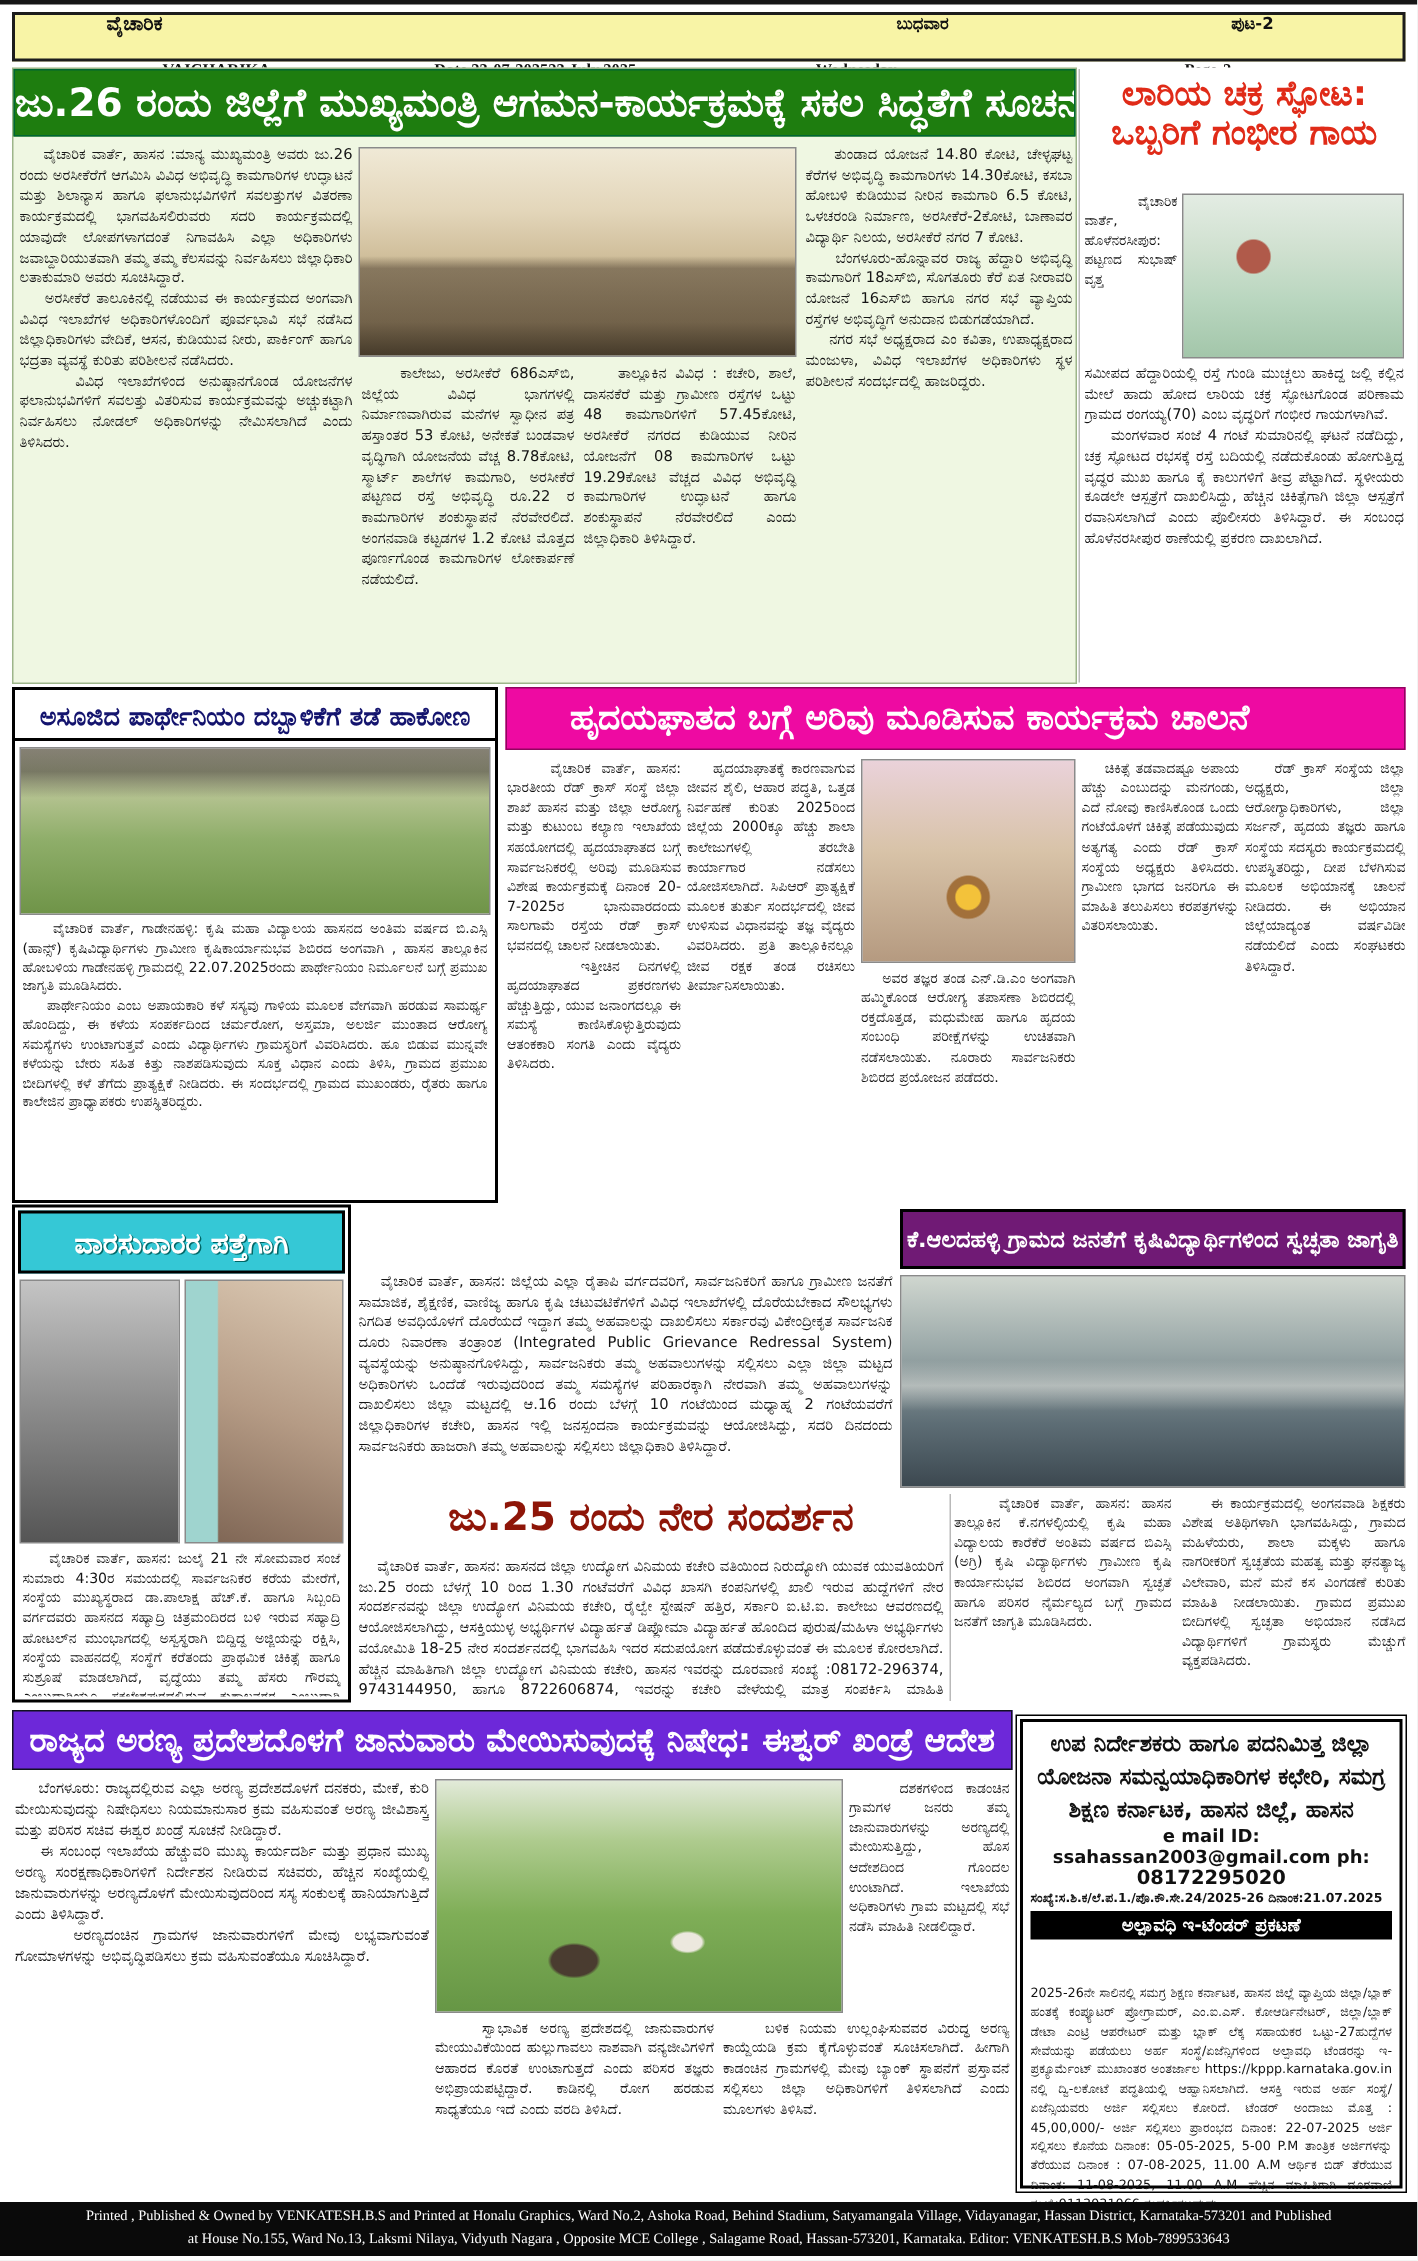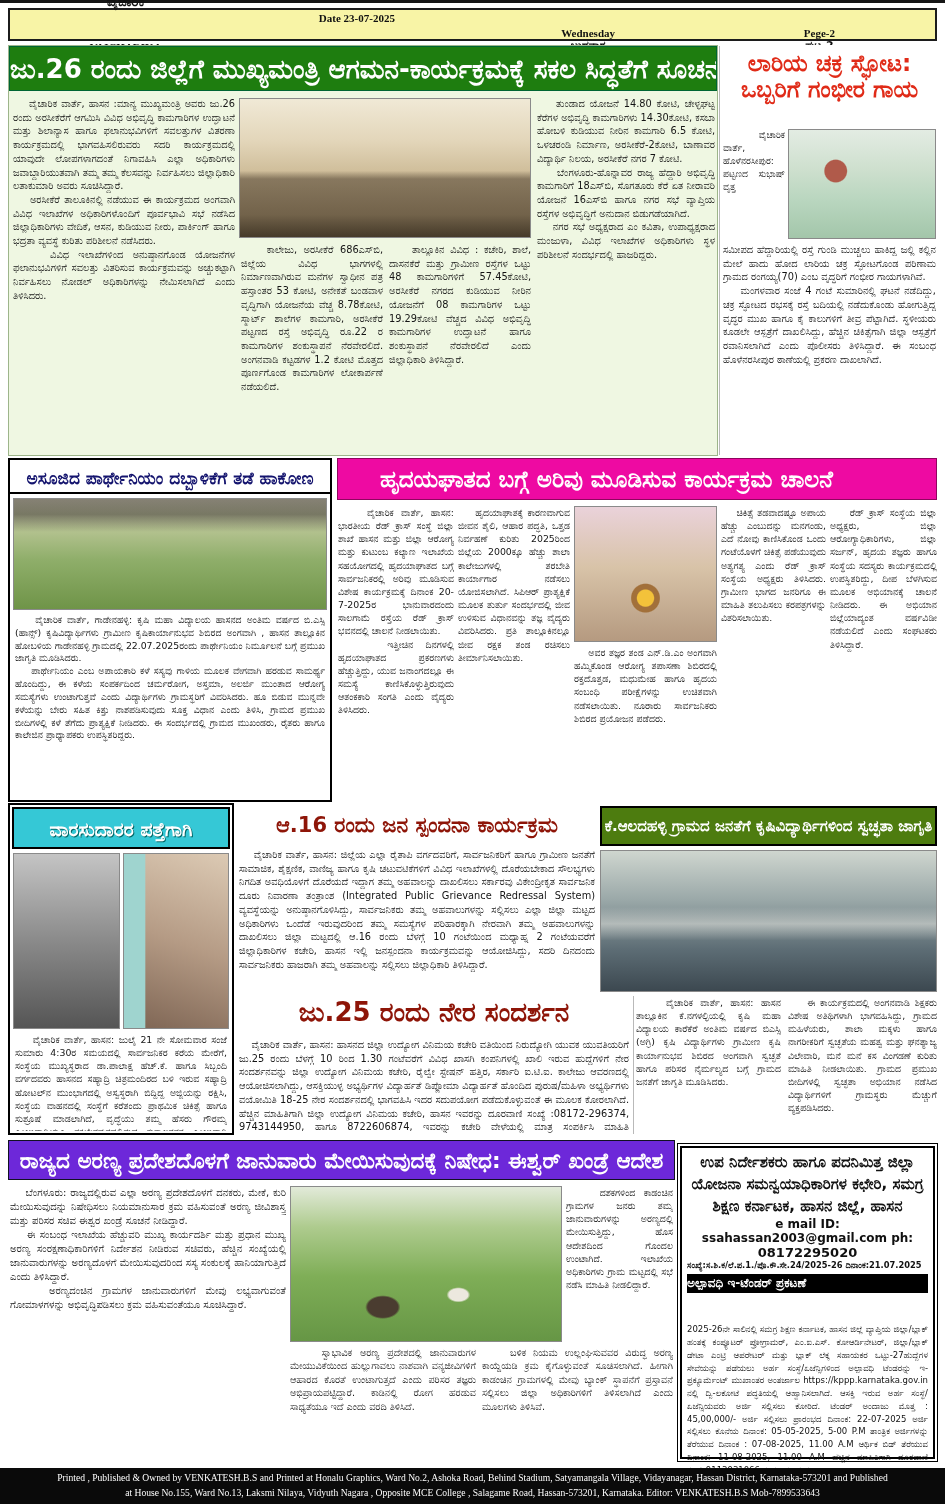--- a/index.html
+++ b/index.html
@@ -5,35 +5,35 @@
   html,body{margin:0;padding:0;background:#e9e9e9;}
   #page{position:relative;width:945px;height:1507px;background:#ffffff;overflow:hidden;
         font-family:"DejaVu Sans",sans-serif;color:#111;}
   .abs{position:absolute;box-sizing:border-box;}
   .body-txt{font-size:9.8px;line-height:1.4;text-align:justify;overflow:hidden;
             white-space:pre-wrap;color:#141414;}
   .photo{border:1px solid #8a8a8a;}
 
   
   .masthead{background:#f8f4a6;border:2px solid #1c1c1c;display:flex;align-items:stretch;}
-  .mast-cell{flex:1;display:flex;flex-direction:column;justify-content:center;text-align:center;line-height:1.15;}
+  .mast-cell{flex:1;display:flex;flex-direction:row;justify-content:center;text-align:center;line-height:1.15;}
   .mast-kn{font-size:13px;font-weight:bold;}
   .mast-en{font-size:11px;font-weight:bold;font-family:"Liberation Serif",serif;margin-top:31px;}
 
   
   .hl-green{background:#1e7d0f;color:#fff;font-weight:bold;font-size:26px;line-height:44px;
             text-align:center;border:1px solid #063;overflow:hidden;white-space:nowrap;}
   .hl-red{color:#e02b18;font-weight:bold;text-align:center;line-height:1.15;overflow:hidden;}
   .hl-navy{color:#14146e;font-weight:bold;font-size:17px;text-align:center;overflow:hidden;}
   .hl-pink{background:#ee0aa2;color:#fff;font-weight:bold;font-size:23px;line-height:40px;
            border:1px solid #90045f;overflow:hidden;white-space:nowrap;padding-left:42px;}
   .hl-cyan{background:#35c8d6;border:2px solid #000;color:#fff;font-weight:bold;font-size:19px;
            text-align:center;line-height:40px;text-shadow:1px 1px 0 #066;overflow:hidden;}
   .hl-darkred{color:#8e1508;font-weight:bold;text-align:center;overflow:hidden;white-space:nowrap;}
-  .hl-green2{background:#4d7c0f;border:2px solid #000;color:#fff;font-weight:bold;font-size:15px;
+  .hl-green2{background:#701a75;border:2px solid #000;color:#fff;font-weight:bold;font-size:15px;
              text-align:center;line-height:34px;overflow:hidden;white-space:nowrap;}
   .hl-blue{background:#6d28d9;color:#fff;font-weight:bold;font-size:21.5px;line-height:38px;
            text-align:center;overflow:hidden;white-space:nowrap;border:1px solid #112;}
 
   
   .ph-meeting{background:
      linear-gradient(180deg,rgba(0,0,0,0) 52%,rgba(52,40,30,.45) 58%,rgba(52,40,30,.45) 84%,rgba(26,20,14,.62) 100%),
      linear-gradient(180deg,#f0e9d6 0%,#e3d6ba 30%,#c9b690 60%,#8d7a58 100%);}
   .ph-patient{background:
      radial-gradient(circle at 32% 38%,#b05a4a 0 9%,rgba(0,0,0,0) 10%),
@@ -54,21 +54,21 @@
   .ph-cows{background:
      radial-gradient(ellipse at 34% 78%,#4a3c30 0 6%,rgba(0,0,0,0) 7%),
      radial-gradient(ellipse at 62% 70%,#ece8de 0 4%,rgba(0,0,0,0) 5%),
      linear-gradient(180deg,#e2ead9 0%,#aecb8e 26%,#7fae57 58%,#669645 100%);}
 
   
   .notice{border:2px solid #000;outline:1px solid #000;outline-offset:2px;background:#fff;padding:4px 5px;}
   .notice-office{font-size:15px;font-weight:bold;text-align:center;line-height:1.45;}
   .notice-email{font-size:12px;font-weight:bold;text-align:center;}
   .notice-ref{font-size:8.3px;font-weight:bold;}
-  .notice-bar{background:#000;color:#fff;font-weight:bold;font-size:12px;
+  .notice-bar{background:#000;color:#fff;font-weight:bold;font-size:12px;text-align:center;
               line-height:19px;margin:3px 0;}
   .notice-body{font-size:8.5px;line-height:1.5;text-align:justify;overflow:hidden;margin-top:30px;}
   .notice-sign{font-size:9.5px;font-weight:bold;text-align:right;line-height:1.5;padding-right:4px;}
   .notice-bottom{font-size:7.5px;text-decoration:underline;border-top:1px solid #000;padding-top:1px;}
 
   .footer{background:#0a0a0a;color:#fff;text-align:center;
           font-family:"Liberation Serif",serif;font-size:9.6px;line-height:1.6;padding-top:2px;}
   .vrule{background:#b9b9b9;}
   .caption-txt{font-size:9.3px;line-height:1.38;text-align:justify;overflow:hidden;white-space:pre-wrap;}
 </style>
@@ -140,21 +140,20 @@
   <div class="abs body-txt" style="left:721px;top:506px;width:105px;height:294px;font-size:9.4px;">    ಚಿಕಿತ್ಸೆ ತಡವಾದಷ್ಟೂ ಅಪಾಯ ಹೆಚ್ಚು ಎಂಬುದನ್ನು ಮನಗಂಡು, ಎದೆ ನೋವು ಕಾಣಿಸಿಕೊಂಡ ಒಂದು ಗಂಟೆಯೊಳಗೆ ಚಿಕಿತ್ಸೆ ಪಡೆಯುವುದು ಅತ್ಯಗತ್ಯ ಎಂದು ರೆಡ್ ಕ್ರಾಸ್ ಸಂಸ್ಥೆಯ ಅಧ್ಯಕ್ಷರು ತಿಳಿಸಿದರು. ಗ್ರಾಮೀಣ ಭಾಗದ ಜನರಿಗೂ ಈ ಮಾಹಿತಿ ತಲುಪಿಸಲು ಕರಪತ್ರಗಳನ್ನು ವಿತರಿಸಲಾಯಿತು.</div>
   <div class="abs body-txt" style="left:830px;top:506px;width:107px;height:294px;font-size:9.4px;">    ರೆಡ್ ಕ್ರಾಸ್ ಸಂಸ್ಥೆಯ ಜಿಲ್ಲಾ ಅಧ್ಯಕ್ಷರು, ಜಿಲ್ಲಾ ಆರೋಗ್ಯಾಧಿಕಾರಿಗಳು, ಜಿಲ್ಲಾ ಸರ್ಜನ್, ಹೃದಯ ತಜ್ಞರು ಹಾಗೂ ಸಂಸ್ಥೆಯ ಸದಸ್ಯರು ಕಾರ್ಯಕ್ರಮದಲ್ಲಿ ಉಪಸ್ಥಿತರಿದ್ದು, ದೀಪ ಬೆಳಗಿಸುವ ಮೂಲಕ ಅಭಿಯಾನಕ್ಕೆ ಚಾಲನೆ ನೀಡಿದರು. ಈ ಅಭಿಯಾನ ಜಿಲ್ಲೆಯಾದ್ಯಂತ ವರ್ಷವಿಡೀ ನಡೆಯಲಿದೆ ಎಂದು ಸಂಘಟಕರು ತಿಳಿಸಿದ್ದಾರೆ.</div>
 
   <div class="abs" style="left:8px;top:803px;width:226px;height:332px;border:2px solid #000;background:#fff;">
     <div class="abs hl-cyan" style="left:2px;top:2px;width:218px;height:42px;">ವಾರಸುದಾರರ ಪತ್ತೆಗಾಗಿ</div>
     <div class="abs photo ph-gray" style="left:3px;top:48px;width:107px;height:176px;"></div>
     <div class="abs photo ph-warm" style="left:113px;top:48px;width:106px;height:176px;"></div>
     <div class="abs body-txt" style="left:5px;top:228px;width:212px;height:98px;font-size:9.4px;">    ವೈಚಾರಿಕ ವಾರ್ತೆ, ಹಾಸನ: ಜುಲೈ 21 ನೇ ಸೋಮವಾರ ಸಂಜೆ ಸುಮಾರು 4:30ರ ಸಮಯದಲ್ಲಿ ಸಾರ್ವಜನಿಕರ ಕರೆಯ ಮೇರೆಗೆ, ಸಂಸ್ಥೆಯ ಮುಖ್ಯಸ್ಥರಾದ ಡಾ.ಪಾಲಾಕ್ಷ ಹೆಚ್.ಕೆ. ಹಾಗೂ ಸಿಬ್ಬಂದಿ ವರ್ಗದವರು ಹಾಸನದ ಸಹ್ಯಾದ್ರಿ ಚಿತ್ರಮಂದಿರದ ಬಳಿ ಇರುವ ಸಹ್ಯಾದ್ರಿ ಹೋಟಲ್‌ನ ಮುಂಭಾಗದಲ್ಲಿ ಅಸ್ವಸ್ಥರಾಗಿ ಬಿದ್ದಿದ್ದ ಅಜ್ಜಿಯನ್ನು ರಕ್ಷಿಸಿ, ಸಂಸ್ಥೆಯ ವಾಹನದಲ್ಲಿ ಸಂಸ್ಥೆಗೆ ಕರೆತಂದು ಪ್ರಾಥಮಿಕ ಚಿಕಿತ್ಸೆ ಹಾಗೂ ಸುಶ್ರೂಷೆ ಮಾಡಲಾಗಿದೆ, ವೃದ್ಧೆಯು ತಮ್ಮ ಹೆಸರು ಗೌರಮ್ಮ ಎಂಬುದಾಗಿಯೂ ಸಕಲೇಶಪುರದಲ್ಲಿರುವ ಕುಶಾಲನಗರ ಎಂಬುದಾಗಿ ಹೇಳುತ್ತಿದ್ದಾರೆ. ಅಜ್ಜಿಯ ವಾರಸುದಾರರು ಯಾರಾದರೂ ಇದ್ದಲ್ಲಿ ಸಂಸ್ಥೆಯನ್ನು ಸಂಪರ್ಕಿಸಲು ಡಾ.ಪಾಲಾಕ್ಷ ಹೆಚ್.ಕೆ. ಅವರು ಕೋರಿದ್ದಾರೆ.</div>
   </div>
 
-  <div class="abs hl-darkred" style="left:237px;top:806px;width:360px;height:38px;font-size:21px;line-height:38px;">ಆ.16 ರಂದು ಜನ ಸ್ಪಂದನಾ ಕಾರ್ಯಕ್ರಮ</div>
   <div class="abs body-txt" style="left:239px;top:848px;width:356px;height:138px;">    ವೈಚಾರಿಕ ವಾರ್ತೆ, ಹಾಸನ: ಜಿಲ್ಲೆಯ ಎಲ್ಲಾ ರೈತಾಪಿ ವರ್ಗದವರಿಗೆ, ಸಾರ್ವಜನಿಕರಿಗೆ ಹಾಗೂ ಗ್ರಾಮೀಣ ಜನತೆಗೆ ಸಾಮಾಜಿಕ, ಶೈಕ್ಷಣಿಕ, ವಾಣಿಜ್ಯ ಹಾಗೂ ಕೃಷಿ ಚಟುವಟಿಕೆಗಳಿಗೆ ವಿವಿಧ ಇಲಾಖೆಗಳಲ್ಲಿ ದೊರೆಯಬೇಕಾದ ಸೌಲಭ್ಯಗಳು ನಿಗದಿತ ಅವಧಿಯೊಳಗೆ ದೊರೆಯದೆ ಇದ್ದಾಗ ತಮ್ಮ ಅಹವಾಲನ್ನು ದಾಖಲಿಸಲು ಸರ್ಕಾರವು ವಿಕೇಂದ್ರೀಕೃತ ಸಾರ್ವಜನಿಕ ದೂರು ನಿವಾರಣಾ ತಂತ್ರಾಂಶ (Integrated Public Grievance Redressal System) ವ್ಯವಸ್ಥೆಯನ್ನು ಅನುಷ್ಠಾನಗೊಳಿಸಿದ್ದು, ಸಾರ್ವಜನಿಕರು ತಮ್ಮ ಅಹವಾಲುಗಳನ್ನು ಸಲ್ಲಿಸಲು ಎಲ್ಲಾ ಜಿಲ್ಲಾ ಮಟ್ಟದ ಅಧಿಕಾರಿಗಳು ಒಂದೆಡೆ ಇರುವುದರಿಂದ ತಮ್ಮ ಸಮಸ್ಯೆಗಳ ಪರಿಹಾರಕ್ಕಾಗಿ ನೇರವಾಗಿ ತಮ್ಮ ಅಹವಾಲುಗಳನ್ನು ದಾಖಲಿಸಲು ಜಿಲ್ಲಾ ಮಟ್ಟದಲ್ಲಿ ಆ.16 ರಂದು ಬೆಳಗ್ಗೆ 10 ಗಂಟೆಯಿಂದ ಮಧ್ಯಾಹ್ನ 2 ಗಂಟೆಯವರೆಗೆ ಜಿಲ್ಲಾಧಿಕಾರಿಗಳ ಕಚೇರಿ, ಹಾಸನ ಇಲ್ಲಿ ಜನಸ್ಪಂದನಾ ಕಾರ್ಯಕ್ರಮವನ್ನು ಆಯೋಜಿಸಿದ್ದು, ಸದರಿ ದಿನದಂದು ಸಾರ್ವಜನಿಕರು ಹಾಜರಾಗಿ ತಮ್ಮ ಅಹವಾಲನ್ನು ಸಲ್ಲಿಸಲು ಜಿಲ್ಲಾಧಿಕಾರಿ ತಿಳಿಸಿದ್ದಾರೆ.</div>
 
   <div class="abs hl-darkred" style="left:237px;top:990px;width:394px;height:44px;font-size:26px;line-height:44px;">ಜು.25 ರಂದು ನೇರ ಸಂದರ್ಶನ</div>
   <div class="abs body-txt" style="left:239px;top:1038px;width:390px;height:96px;">    ವೈಚಾರಿಕ ವಾರ್ತೆ, ಹಾಸನ: ಹಾಸನದ ಜಿಲ್ಲಾ ಉದ್ಯೋಗ ವಿನಿಮಯ ಕಚೇರಿ ವತಿಯಿಂದ ನಿರುದ್ಯೋಗಿ ಯುವಕ ಯುವತಿಯರಿಗೆ ಜು.25 ರಂದು ಬೆಳಗ್ಗೆ 10 ರಿಂದ 1.30 ಗಂಟೆವರೆಗೆ ವಿವಿಧ ಖಾಸಗಿ ಕಂಪನಿಗಳಲ್ಲಿ ಖಾಲಿ ಇರುವ ಹುದ್ದೆಗಳಿಗೆ ನೇರ ಸಂದರ್ಶನವನ್ನು ಜಿಲ್ಲಾ ಉದ್ಯೋಗ ವಿನಿಮಯ ಕಚೇರಿ, ರೈಲ್ವೇ ಸ್ಟೇಷನ್ ಹತ್ತಿರ, ಸರ್ಕಾರಿ ಐ.ಟಿ.ಐ. ಕಾಲೇಜು ಆವರಣದಲ್ಲಿ ಆಯೋಜಿಸಲಾಗಿದ್ದು, ಆಸಕ್ತಿಯುಳ್ಳ ಅಭ್ಯರ್ಥಿಗಳ ವಿದ್ಯಾರ್ಹತೆ ಡಿಪ್ಲೋಮಾ ವಿದ್ಯಾರ್ಹತೆ ಹೊಂದಿದ ಪುರುಷ/ಮಹಿಳಾ ಅಭ್ಯರ್ಥಿಗಳು ವಯೋಮಿತಿ 18-25 ನೇರ ಸಂದರ್ಶನದಲ್ಲಿ ಭಾಗವಹಿಸಿ ಇದರ ಸದುಪಯೋಗ ಪಡೆದುಕೊಳ್ಳುವಂತೆ ಈ ಮೂಲಕ ಕೋರಲಾಗಿದೆ. ಹೆಚ್ಚಿನ ಮಾಹಿತಿಗಾಗಿ ಜಿಲ್ಲಾ ಉದ್ಯೋಗ ವಿನಿಮಯ ಕಚೇರಿ, ಹಾಸನ ಇವರನ್ನು ದೂರವಾಣಿ ಸಂಖ್ಯೆ :08172-296374, 9743144950, ಹಾಗೂ 8722606874, ಇವರನ್ನು ಕಚೇರಿ ವೇಳೆಯಲ್ಲಿ ಮಾತ್ರ ಸಂಪರ್ಕಿಸಿ ಮಾಹಿತಿ ಪಡೆಯಬಹುದಾಗಿದೆ ಎಂದು ಜಿಲ್ಲಾ ಉದ್ಯೋಗ ವಿನಿಮಯ ಕಚೇರಿಯ ಉದ್ಯೋಗಾಧಿಕಾರಿಗಳು ತಿಳಿಸಿದ್ದಾರೆ.</div>
 
   <div class="abs hl-green2" style="left:600px;top:806px;width:337px;height:40px;line-height:36px;">ಕೆ.ಆಲದಹಳ್ಳಿ ಗ್ರಾಮದ ಜನತೆಗೆ ಕೃಷಿವಿದ್ಯಾರ್ಥಿಗಳಿಂದ ಸ್ವಚ್ಛತಾ ಜಾಗೃತಿ</div>
   <div class="abs photo ph-students" style="left:600px;top:850px;width:337px;height:142px;"></div>
   <div class="abs body-txt" style="left:636px;top:996px;width:145px;height:140px;font-size:9.4px;">    ವೈಚಾರಿಕ ವಾರ್ತೆ, ಹಾಸನ: ಹಾಸನ ತಾಲ್ಲೂಕಿನ ಕೆ.ನಗಳಲ್ಳಿಯಲ್ಲಿ ಕೃಷಿ ಮಹಾ ವಿದ್ಯಾಲಯ ಕಾರೆಕೆರೆ ಅಂತಿಮ ವರ್ಷದ ಬಿಎಸ್ಸಿ (ಅಗ್ರಿ) ಕೃಷಿ ವಿದ್ಯಾರ್ಥಿಗಳು ಗ್ರಾಮೀಣ ಕೃಷಿ ಕಾರ್ಯಾನುಭವ ಶಿಬಿರದ ಅಂಗವಾಗಿ ಸ್ವಚ್ಛತೆ ಹಾಗೂ ಪರಿಸರ ನೈರ್ಮಲ್ಯದ ಬಗ್ಗೆ ಗ್ರಾಮದ ಜನತೆಗೆ ಜಾಗೃತಿ ಮೂಡಿಸಿದರು.</div>
   <div class="abs body-txt" style="left:788px;top:996px;width:149px;height:140px;font-size:9.4px;">    ಈ ಕಾರ್ಯಕ್ರಮದಲ್ಲಿ ಅಂಗನವಾಡಿ ಶಿಕ್ಷಕರು ವಿಶೇಷ ಅತಿಥಿಗಳಾಗಿ ಭಾಗವಹಿಸಿದ್ದು, ಗ್ರಾಮದ ಮಹಿಳೆಯರು, ಶಾಲಾ ಮಕ್ಕಳು ಹಾಗೂ ನಾಗರೀಕರಿಗೆ ಸ್ವಚ್ಛತೆಯ ಮಹತ್ವ ಮತ್ತು ಘನತ್ಯಾಜ್ಯ ವಿಲೇವಾರಿ, ಮನೆ ಮನೆ ಕಸ ವಿಂಗಡಣೆ ಕುರಿತು ಮಾಹಿತಿ ನೀಡಲಾಯಿತು. ಗ್ರಾಮದ ಪ್ರಮುಖ ಬೀದಿಗಳಲ್ಲಿ ಸ್ವಚ್ಛತಾ ಅಭಿಯಾನ ನಡೆಸಿದ ವಿದ್ಯಾರ್ಥಿಗಳಿಗೆ ಗ್ರಾಮಸ್ಥರು ಮೆಚ್ಚುಗೆ ವ್ಯಕ್ತಪಡಿಸಿದರು.</div>
   <div class="abs vrule" style="left:633px;top:996px;width:1px;height:138px;"></div>

